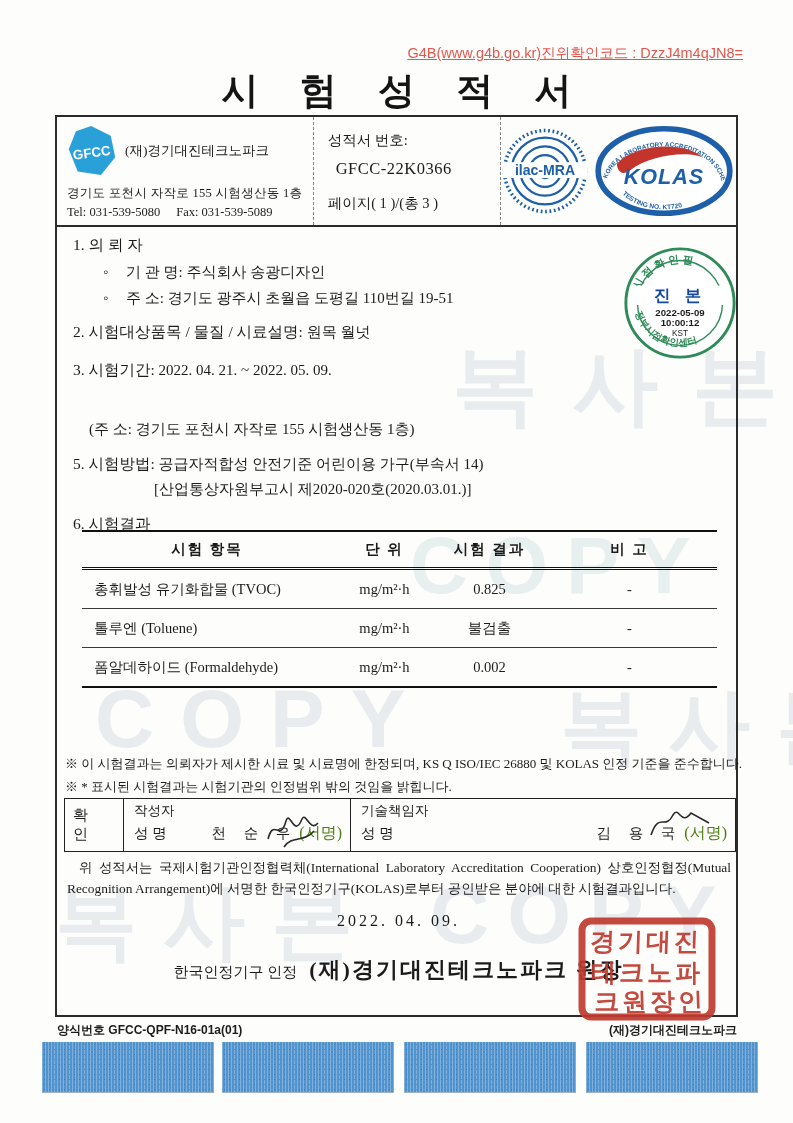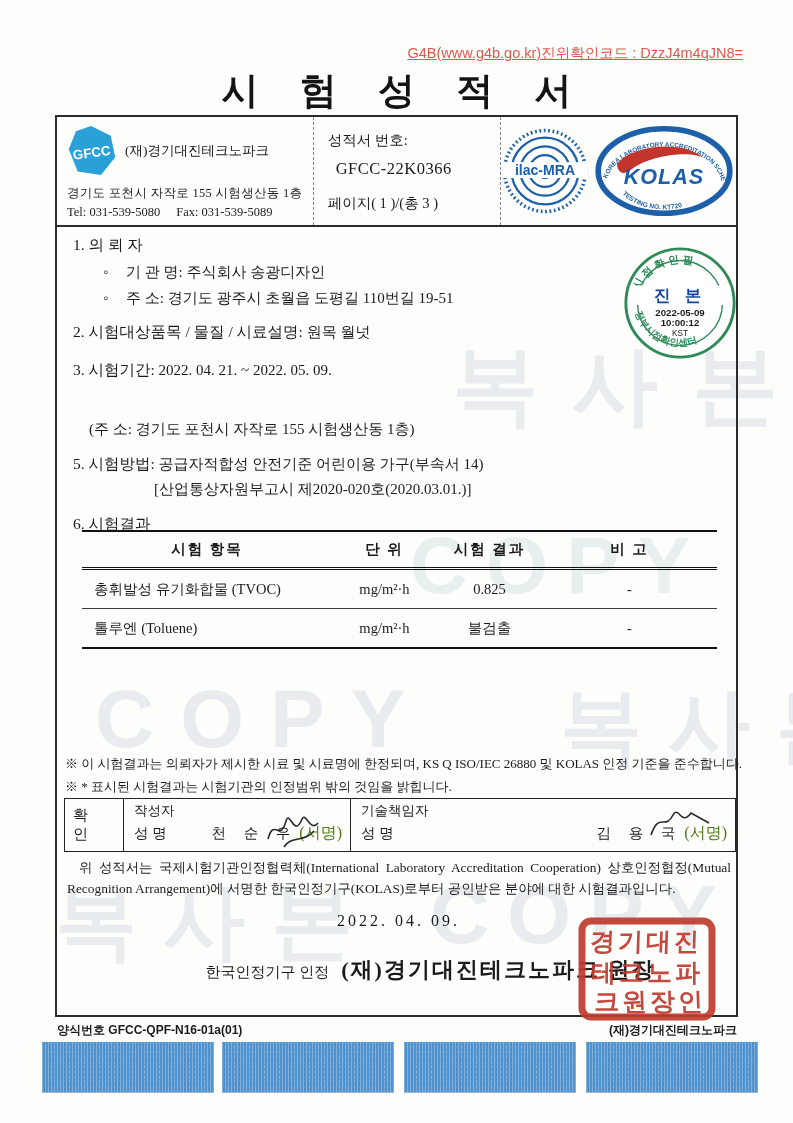--- a/index.html
+++ b/index.html
@@ -75,21 +75,21 @@
   .cf-tech { flex:1; }
   .cf-role { font-size:13.5px; }
   .cf-namerow { display:flex; align-items:baseline; justify-content:space-between; margin-top:3px; font-size:14.5px; }
   .cf-name { letter-spacing:7px; margin-left:auto; margin-right:2px; }
   .cf-sign { font-size:16px; color:#4d7c0f; }
   .sig-svg { position:absolute; z-index:3; }
 
   
   .statement { position:absolute; left:10px; top:740px; width:664px; font-size:13.4px; line-height:1.6; text-align:justify; text-indent:12px; z-index:2; }
   .issue-date { position:absolute; left:0; top:795px; width:683px; text-align:center; font-size:16px; letter-spacing:3px; z-index:2; }
-  .issuer-row { position:absolute; left:0; top:838px; width:683px; display:flex; justify-content:center; align-items:baseline; gap:12px; z-index:2;margin-left:32px; }
+  .issuer-row { position:absolute; left:0; top:838px; width:683px; display:flex; justify-content:center; align-items:baseline; gap:12px; z-index:2; }
   .issuer-prefix { font-size:15px; }
   .issuer-name { font-size:22px; font-weight:bold; letter-spacing:2px; }
 
   .verify-stamp { position:absolute; left:565px; top:128px; z-index:4; }
   .red-seal { position:absolute; left:520px; top:800px; z-index:3; opacity:.92; }
 
   
   .footer-left  { position:absolute; left:57px;  top:1022px; font-family:"Liberation Sans",sans-serif; font-size:12px; font-weight:bold; z-index:2; }
   .footer-right { position:absolute; right:56px; top:1022px; font-family:"Liberation Sans",sans-serif; font-size:12px; font-weight:bold; z-index:2; }
 
@@ -245,20 +245,26 @@
           <td class="c">mg/m²·h</td>
           <td class="c">0.825</td>
           <td class="c">-</td>
         </tr>
         <tr>
           <td class="l">톨루엔 (Toluene)</td>
           <td class="c">mg/m²·h</td>
           <td class="c">불검출</td>
           <td class="c">-</td>
         </tr>
+        <tr>
+          <td class="l">폼알데하이드 (Formaldehyde)</td>
+          <td class="c">mg/m²·h</td>
+          <td class="c">0.002</td>
+          <td class="c">-</td>
+        </tr>
       </tbody>
     </table>
 
     <div class="note note1">※ 이 시험결과는 의뢰자가 제시한 시료 및 시료명에 한정되며, KS Q ISO/IEC 26880 및 KOLAS 인정 기준을 준수합니다.</div>
     <div class="note note2">※ * 표시된 시험결과는 시험기관의 인정범위 밖의 것임을 밝힙니다.</div>
 
     <div class="confirm">
       <div class="cf-label">확 인</div>
       <div class="cf-cell cf-writer">
         <div class="cf-role">작성자</div>

